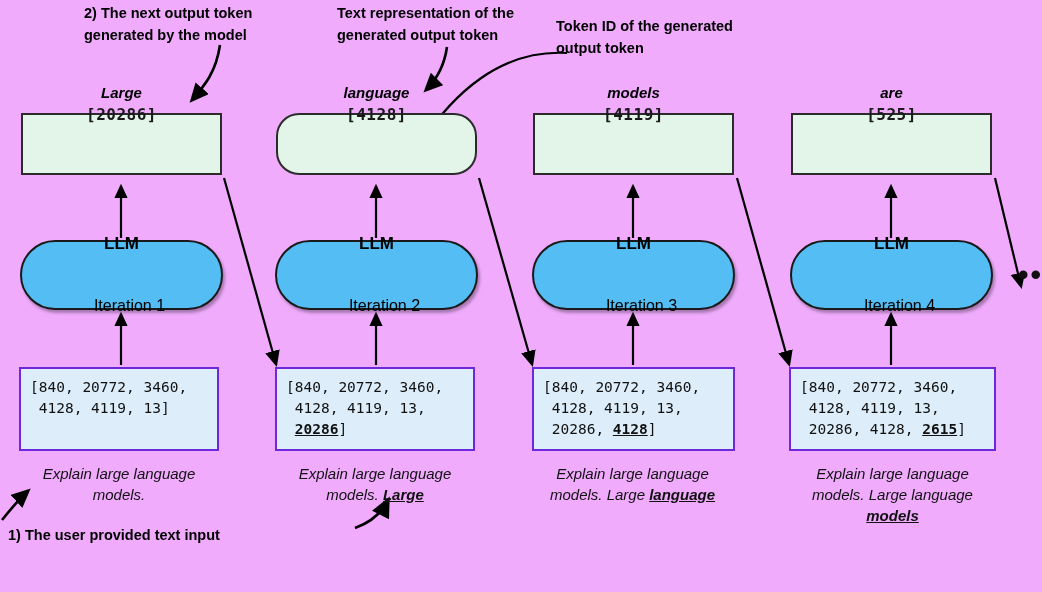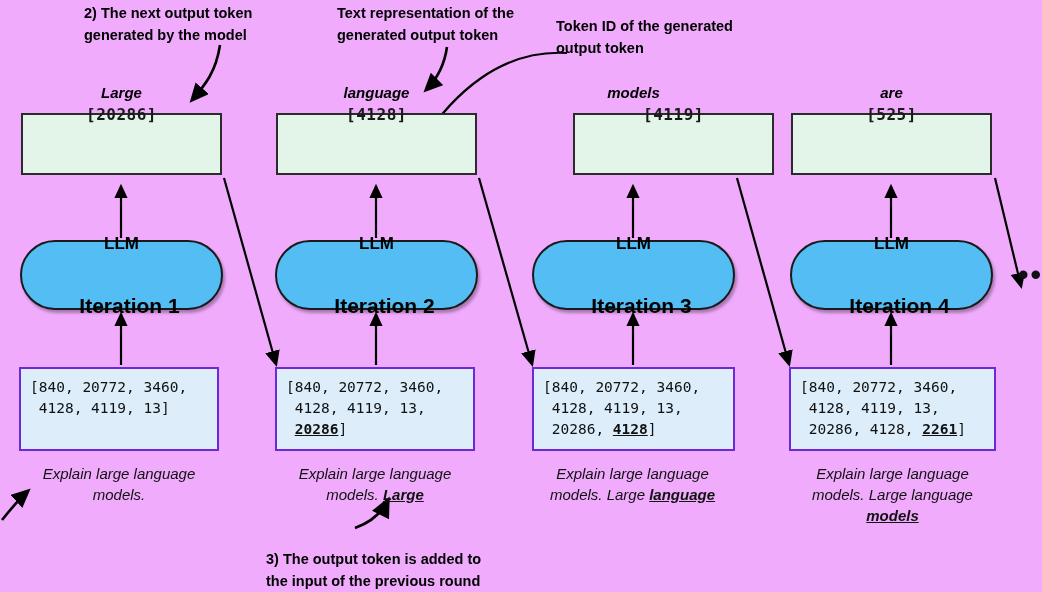--- a/index.html
+++ b/index.html
@@ -81,22 +81,22 @@
   }
   .llm-box .l1 {
     font-family: "Liberation Sans", sans-serif;
     font-weight: bold;
     font-size: 17px;
     color: #000;
     line-height: 22px;
   }
   .llm-box .l2 {
     font-family: "Liberation Sans", sans-serif;
-    font-weight: bold;
-    font-size: 21px;
+    font-weight: normal;
+    font-size: 16px;
     color: #000;
     line-height: 22px;
     margin-left: 16px;
   }
 
   
   .in-box {
     position: absolute;
     background: #ddeefa;
     border: 2px solid #6d28d9;
@@ -209,40 +209,40 @@
 
   <div class="in-box" style="left:19px; top:367px; width:200px; height:84px;">
     <div class="code">[840, 20772, 3460,
  4128, 4119, 13]</div>
   </div>
 
   <div class="caption" style="left:19px; top:463px; width:200px;">Explain large language<br>models.</div>
 
   <div class="token-word" style="left:276px; top:84px; width:201px;">language</div>
 
-  <div class="out-box" style="left:276px; top:113px; width:201px; height:62px;">
+  <div class="out-box" style="left:276px; top:113px; width:201px; height:62px;border-radius:23px;">
     <span class="val">[4128]</span>
   </div>
 
   <div class="llm-box" style="left:275px; top:240px; width:203px; height:70px;">
     <span class="l1">LLM</span>
     <span class="l2">Iteration 2</span>
   </div>
 
   <div class="in-box" style="left:275px; top:367px; width:200px; height:84px;">
     <div class="code">[840, 20772, 3460,
  4128, 4119, 13,
  <b>20286</b>]</div>
   </div>
 
   <div class="caption" style="left:275px; top:463px; width:200px;">Explain large language<br>models. <b>Large</b></div>
 
   <div class="token-word" style="left:533px; top:84px; width:201px;">models</div>
 
-  <div class="out-box" style="left:533px; top:113px; width:201px; height:62px;margin-left:40px;">
+  <div class="out-box" style="left:533px; top:113px; width:201px; height:62px;">
     <span class="val">[4119]</span>
   </div>
 
   <div class="llm-box" style="left:532px; top:240px; width:203px; height:70px;">
     <span class="l1">LLM</span>
     <span class="l2">Iteration 3</span>
   </div>
 
   <div class="in-box" style="left:532px; top:367px; width:203px; height:84px;">
     <div class="code">[840, 20772, 3460,
@@ -259,24 +259,23 @@
   </div>
 
   <div class="llm-box" style="left:790px; top:240px; width:203px; height:70px;">
     <span class="l1">LLM</span>
     <span class="l2">Iteration 4</span>
   </div>
 
   <div class="in-box" style="left:789px; top:367px; width:207px; height:84px;">
     <div class="code">[840, 20772, 3460,
  4128, 4119, 13,
- 20286, 4128, <b>2261</b>]</div>
+ 20286, 4128, <b>2615</b>]</div>
   </div>
 
   <div class="caption" style="left:786px; top:463px; width:213px;">Explain large language<br>models. Large language<br><b>models</b></div>
 
   <div class="ellipsis" style="left:1018px; top:258px;">•••</div>
 
-
-  <div class="callout" style="left:266px; top:548px; width:280px;">3) The output token is added to
-the input of the previous round</div>
+  <div class="callout" style="left:8px; top:524px; width:260px;">1) The user provided text input</div>
+
 
 </div>
 
 </body></html>

